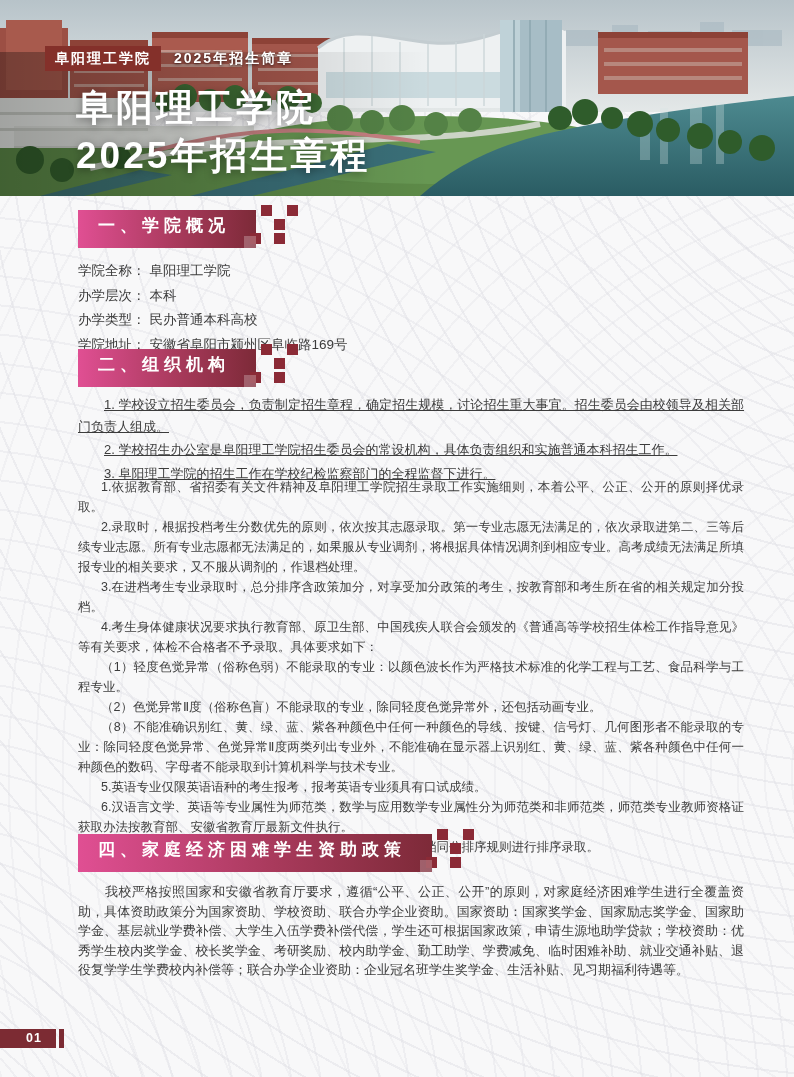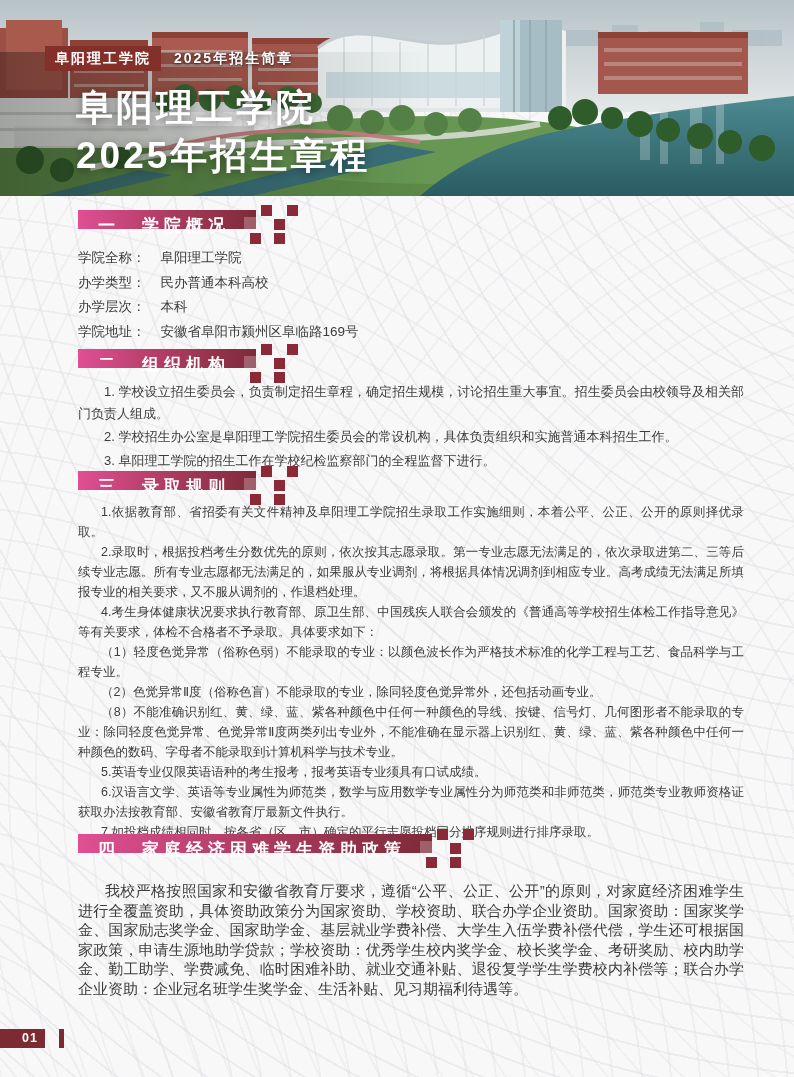--- a/index.html
+++ b/index.html
@@ -17,48 +17,48 @@
   .hero-svg{position:absolute;top:0;left:0;display:block;}
   .hero-tag{position:absolute;top:46px;left:45px;display:flex;align-items:center;gap:13px;}
   .tag-box{background:#84302a;color:#fff;font-size:14px;font-weight:bold;letter-spacing:2px;
     padding:4px 10px;line-height:17px;}
   .tag-rest{color:#fff;font-size:14px;font-weight:bold;letter-spacing:2px;
     text-shadow:0 1px 3px rgba(0,0,0,.65);}
   .hero-title{position:absolute;left:76px;top:84px;color:#fff;font-weight:bold;font-size:37px;
     line-height:48px;letter-spacing:3px;text-shadow:0 2px 8px rgba(0,0,0,.4);}
   
   .section{position:absolute;left:78px;width:666px;}
-  .banner{position:relative;display:inline-block;height:19px;line-height:31px;
+  .banner{position:relative;display:inline-block;height:38px;line-height:31px;
     padding:0 26px 0 20px;background:linear-gradient(90deg,#e04f93 0%,#a93a5c 55%,#7d2a38 100%);
     color:#fff;font-size:17px;font-weight:bold;letter-spacing:5px;white-space:nowrap;}
   .banner::after{content:"";position:absolute;right:0;bottom:0;width:12px;height:12px;
     background:rgba(255,255,255,.25);}
   .deco{position:absolute;left:100%;top:0;width:46px;height:40px;}
   .deco i{position:absolute;width:11px;height:11px;background:#8b2a36;}
   .deco i:nth-child(1){left:5px;top:-5px;}
   .deco i:nth-child(2){left:31px;top:-5px;}
   .deco i:nth-child(3){left:18px;top:9px;}
   .deco i:nth-child(4){left:-6px;top:23px;}
   .deco i:nth-child(5){left:18px;top:23px;}
   
   .fields{margin-top:11px;font-size:13.5px;}
   .field-row{height:24.5px;line-height:24.5px;}
-  .field-row .lbl{margin-right:15px;}
+  .field-row .lbl{margin-right:4px;}
   .paras{margin-top:8px;text-align:justify;}
   .paras p{margin:0;}
   #sec2 .paras{font-size:13px;line-height:21.5px;margin-top:7px;}
   #sec2 .paras p{text-indent:26px;margin-bottom:2px;}
   #sec3 .paras{font-size:12.5px;line-height:20px;margin-top:6px;}
   #sec3 .paras p{text-indent:23px;}
-  #sec4 .paras{font-size:15px;line-height:19.6px;margin-top:22px;}
+  #sec4 .paras{font-size:13px;line-height:19.6px;margin-top:10px;}
   #sec4 .paras p{text-indent:27px;}
   
-  .page-num-box{position:absolute;left:0;top:1029px;width:45px;height:19px;background:#7c2b33;
+  .page-num-box{position:absolute;left:0;top:1029px;width:56px;height:19px;background:#7c2b33;
     color:#fff;font-size:12.5px;font-weight:bold;line-height:19px;text-align:right;
-    padding-right:7px;box-sizing:border-box;letter-spacing:1px;}
+    padding-right:14px;box-sizing:border-box;letter-spacing:1px;}
   .page-num-bar{position:absolute;left:59px;top:1029px;width:5px;height:19px;background:#7c2b33;}
 </style>
 </head>
 <body>
 
 <div class="page">
 
   <div class="hero">
     <svg class="hero-svg" width="794" height="196" viewBox="0 0 794 196" preserveAspectRatio="none">
       <defs>
@@ -208,63 +208,54 @@
           <i></i>
           <i></i>
           <i></i>
         </span>
     </div>
     <div class="fields">
       <div class="field-row">
         <span class="lbl">学院全称：</span><span>阜阳理工学院</span>
       </div>
       <div class="field-row">
+        <span class="lbl">办学层次：</span><span>本科</span>
+      </div>
+      <div class="field-row">
         <span class="lbl">办学类型：</span><span>民办普通本科高校</span>
       </div>
       <div class="field-row">
-        <span class="lbl">办学层次：</span><span>本科</span>
-      </div>
-      <div class="field-row">
         <span class="lbl">学院地址：</span><span>安徽省阜阳市颍州区阜临路169号</span>
       </div>
     </div>
   </div>
 
-  <div class="section" id="sec2" style="top:349px;">
+  <div class="section" id="sec2" style="top:349px;text-decoration:underline;">
     <div class="banner">
       <span>二、组织机构</span>
       <span class="deco">
           <i></i>
           <i></i>
           <i></i>
           <i></i>
           <i></i>
         </span>
     </div>
     <div class="paras">
       <p>1. 学校设立招生委员会，负责制定招生章程，确定招生规模，讨论招生重大事宜。招生委员会由校领导及相关部门负责人组成。</p>
       <p>2. 学校招生办公室是阜阳理工学院招生委员会的常设机构，具体负责组织和实施普通本科招生工作。</p>
       <p>3. 阜阳理工学院的招生工作在学校纪检监察部门的全程监督下进行。</p>
     </div>
   </div>
 
   <div class="section" id="sec3" style="top:471px;">
-    <div class="banner">
-      <span>三、录取规则</span>
-      <span class="deco">
-          <i></i>
-          <i></i>
-          <i></i>
-          <i></i>
-          <i></i>
-        </span>
-    </div>
     <div class="paras">
       <p>1.依据教育部、省招委有关文件精神及阜阳理工学院招生录取工作实施细则，本着公平、公正、公开的原则择优录取。</p>
       <p>2.录取时，根据投档考生分数优先的原则，依次按其志愿录取。第一专业志愿无法满足的，依次录取进第二、三等后续专业志愿。所有专业志愿都无法满足的，如果服从专业调剂，将根据具体情况调剂到相应专业。高考成绩无法满足所填报专业的相关要求，又不服从调剂的，作退档处理。</p>
+      <p>3.在进档考生专业录取时，总分排序含政策加分，对享受加分政策的考生，按教育部和考生所在省的相关规定加分投档。</p>
       <p>4.考生身体健康状况要求执行教育部、原卫生部、中国残疾人联合会颁发的《普通高等学校招生体检工作指导意见》等有关要求，体检不合格者不予录取。具体要求如下：</p>
       <p>（1）轻度色觉异常（俗称色弱）不能录取的专业：以颜色波长作为严格技术标准的化学工程与工艺、食品科学与工程专业。</p>
       <p>（2）色觉异常Ⅱ度（俗称色盲）不能录取的专业，除同轻度色觉异常外，还包括动画专业。</p>
       <p>（8）不能准确识别红、黄、绿、蓝、紫各种颜色中任何一种颜色的导线、按键、信号灯、几何图形者不能录取的专业：除同轻度色觉异常、色觉异常Ⅱ度两类列出专业外，不能准确在显示器上识别红、黄、绿、蓝、紫各种颜色中任何一种颜色的数码、字母者不能录取到计算机科学与技术专业。</p>
       <p>5.英语专业仅限英语语种的考生报考，报考英语专业须具有口试成绩。</p>
       <p>6.汉语言文学、英语等专业属性为师范类，数学与应用数学专业属性分为师范类和非师范类，师范类专业教师资格证获取办法按教育部、安徽省教育厅最新文件执行。</p>
       <p>7.如投档成绩相同时，按各省（区、市）确定的平行志愿投档同分排序规则进行排序录取。</p>
     </div>
   </div>
 

